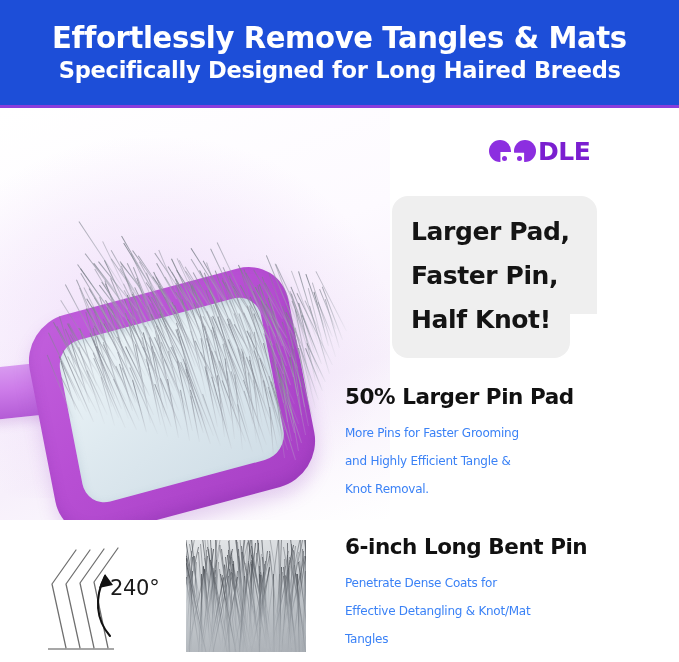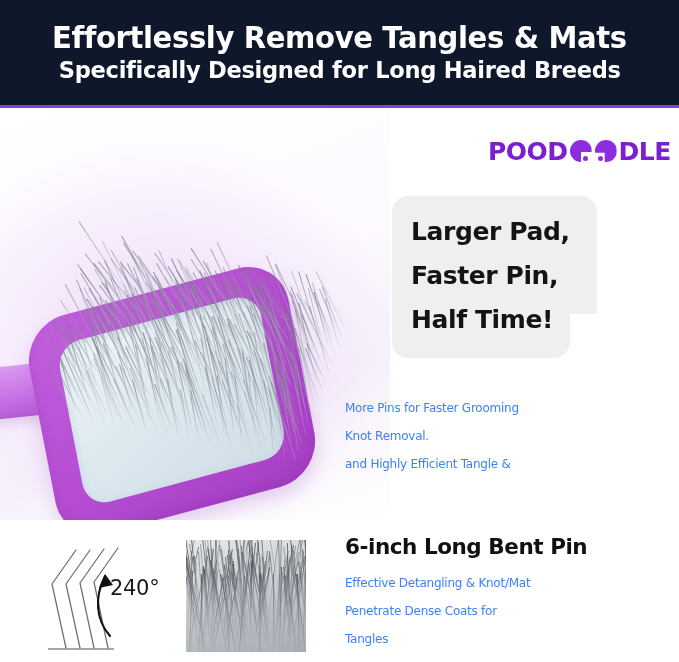--- a/index.html
+++ b/index.html
@@ -15,21 +15,21 @@
     font-family: "DejaVu Sans", sans-serif;
     -webkit-font-smoothing: antialiased;
   }
 
   
   #banner {
     position: absolute;
     left: 0; top: 0;
     width: 679px;
     height: 108px;
-    background: #0f172a;
+    background: #1d4ed8;
     border-bottom: 3px solid #8a3ddc;
     box-sizing: border-box;
     display: flex;
     flex-direction: column;
     align-items: center;
     justify-content: center;
     overflow: hidden;
   }
   #banner-line1 {
     color: #ffffff;
@@ -260,21 +260,20 @@
 </style>
 </head>
 <body>
 
 <div id="banner">
   <div id="banner-line1">Effortlessly Remove Tangles &amp; Mats</div>
   <div id="banner-line2">Specifically Designed for Long Haired Breeds</div>
 </div>
 
 <div id="logo">
-  <span class="logo-txt">POOD</span>
   <span class="logo-mark m1">
     <span class="disc"></span>
       <span class="dot"></span>
   </span>
   <span class="logo-mark m2">
     <span class="disc"></span>
       <span class="dot"></span>
   </span>
   <span class="logo-txt">DLE</span>
 </div>
@@ -641,37 +640,38 @@
     </div>
 </div>
 
 <div id="bubble-wrap">
   <div id="bubble-top"></div>
   <div id="bubble-patch"></div>
   <div id="bubble-bottom"></div>
   <div id="bubble-text">
     <div class="bubble-line">Larger Pad,</div>
     <div class="bubble-line">Faster Pin,</div>
-    <div class="bubble-line">Half Time!</div>
+    <div class="bubble-line">Half Knot!</div>
   </div>
 </div>
 
 <div class="feature" id="feature-1">
+  <div class="feature-title">50% Larger Pin Pad</div>
   <div class="feature-body">
     <div>More Pins for Faster Grooming</div>
+    <div>and Highly Efficient Tangle &amp;</div>
     <div>Knot Removal.</div>
-    <div>and Highly Efficient Tangle &amp;</div>
   </div>
 </div>
 
 <div class="feature" id="feature-2">
   <div class="feature-title">6-inch Long Bent Pin</div>
   <div class="feature-body">
+    <div>Penetrate Dense Coats for</div>
     <div>Effective Detangling &amp; Knot/Mat</div>
-    <div>Penetrate Dense Coats for</div>
     <div>Tangles</div>
   </div>
 </div>
 
 <svg id="pin-diagram" viewBox="0 0 178 122">
   <g stroke="#6f6f6f" stroke-width="1.25" fill="none" stroke-linecap="round" stroke-linejoin="round">
     <path d="M70,14 L46,48 L60,112"></path>
     <path d="M84,14 L60,48 L74,112"></path>
     <path d="M98,13 L74,47 L88,112"></path>
     <path d="M112,12 L88,46 L102,112"></path>

